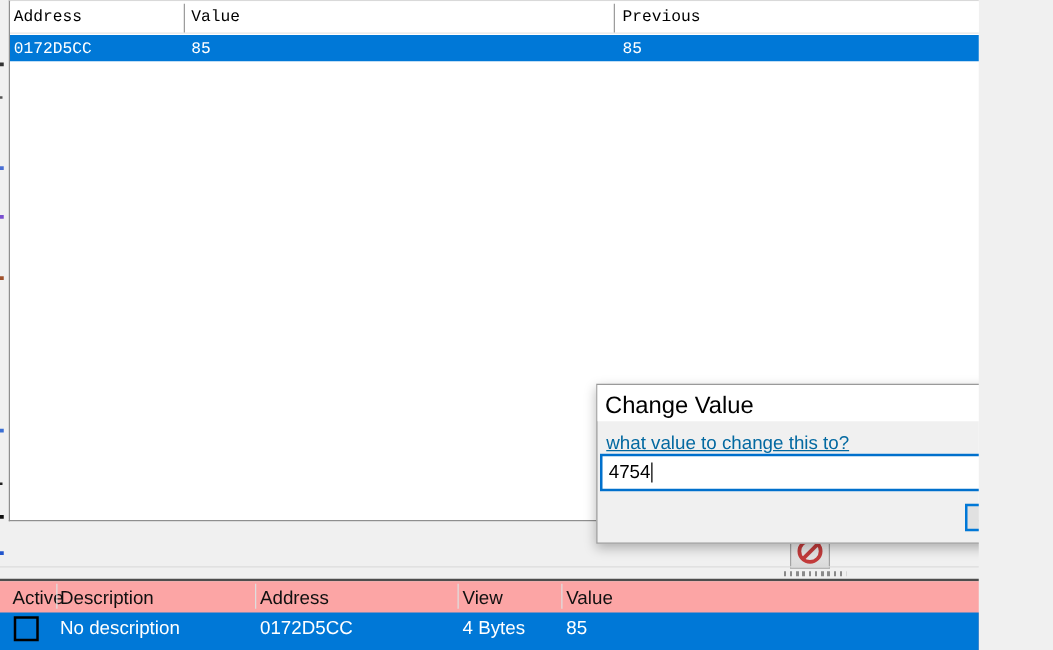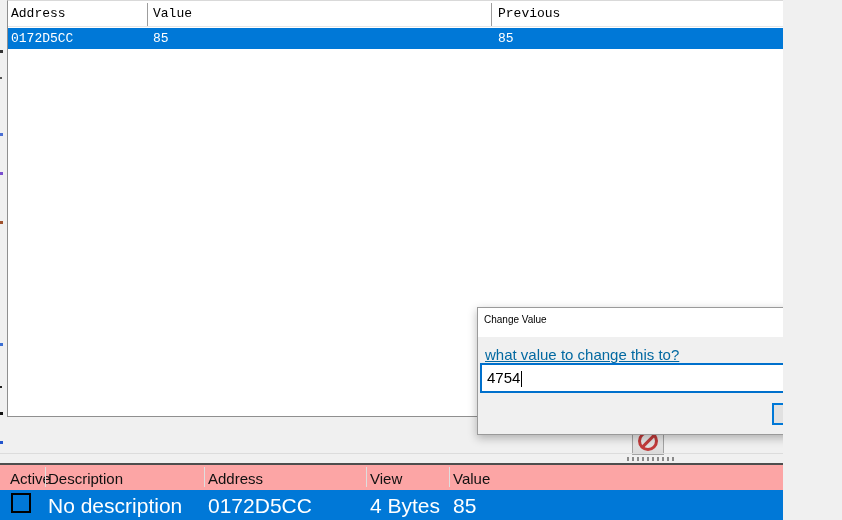--- a/index.html
+++ b/index.html
@@ -39,29 +39,29 @@
   #splitter-line-top { left:0; top:453px; width:842px; height:1px; background:#dcdcdc; }
   #splitter-grip { left:627px; top:457px; width:50px; height:4px;
     background:repeating-linear-gradient(90deg,#8a8a8a 0 2px,transparent 2px 5px); }
   #panel-divider { left:0; top:463px; width:842px; height:2px; background:#4d4d4d; }
 
   
   #address-panel { left:0; top:465px; width:842px; height:55px; background:#fca5a5; }
   .addr-head-cell { position:absolute; top:5px; font-size:15px; color:#101010; white-space:pre; }
   .addr-col-sep { position:absolute; top:2px; height:20px; width:1px; background:#dedede; }
   #address-row { position:absolute; left:0; top:25px; width:842px; height:30px; background:#0078d7; }
-  .addr-cell { position:absolute; top:4px; font-size:21px; color:#ffffff; white-space:pre; }
+  .addr-cell { position:absolute; top:4px; font-size:15px; color:#ffffff; white-space:pre; }
   #active-checkbox { position:absolute; left:11px; top:3px; width:20px; height:20px;
     border:2px solid #000; background:transparent; }
 
   
   #dialog { left:477px; top:307px; width:380px; height:128px; background:#f0f0f0;
     border:1px solid #9a9a9a; box-shadow:0 3px 9px rgba(0,0,0,0.28); z-index:10; }
   #dialog-titlebar { position:absolute; left:0; top:0; width:100%; height:29px; background:#ffffff; }
-  #dialog-title { position:absolute; left:6px; top:6px; font-size:10px; color:#000; }
+  #dialog-title { position:absolute; left:6px; top:6px; font-size:19px; color:#000; }
   #dialog-prompt { position:absolute; left:7px; top:38px; font-size:15px; color:#0369a1;text-decoration:underline; }
   #value-input { position:absolute; left:2px; top:55px; width:376px; height:30px;
     background:#ffffff; border:2px solid #0070cc; font-size:15px; line-height:26px; padding-left:5px; }
   #input-caret { display:inline-block; width:1px; height:16px; background:#000;
     vertical-align:middle; margin-left:1px; }
   #ok-button { position:absolute; left:294px; top:95px; width:88px; height:22px;
     background:#e1e1e1; border:2px solid #0078d7; font-size:15px; color:#000;
     text-align:center; line-height:18px; }
 
   

